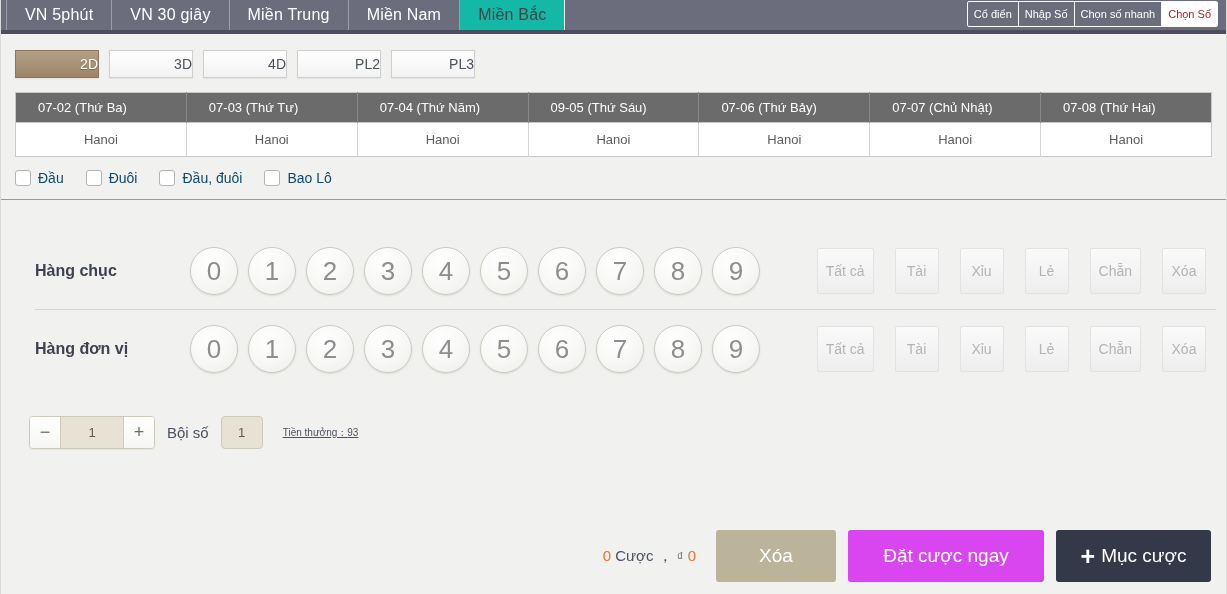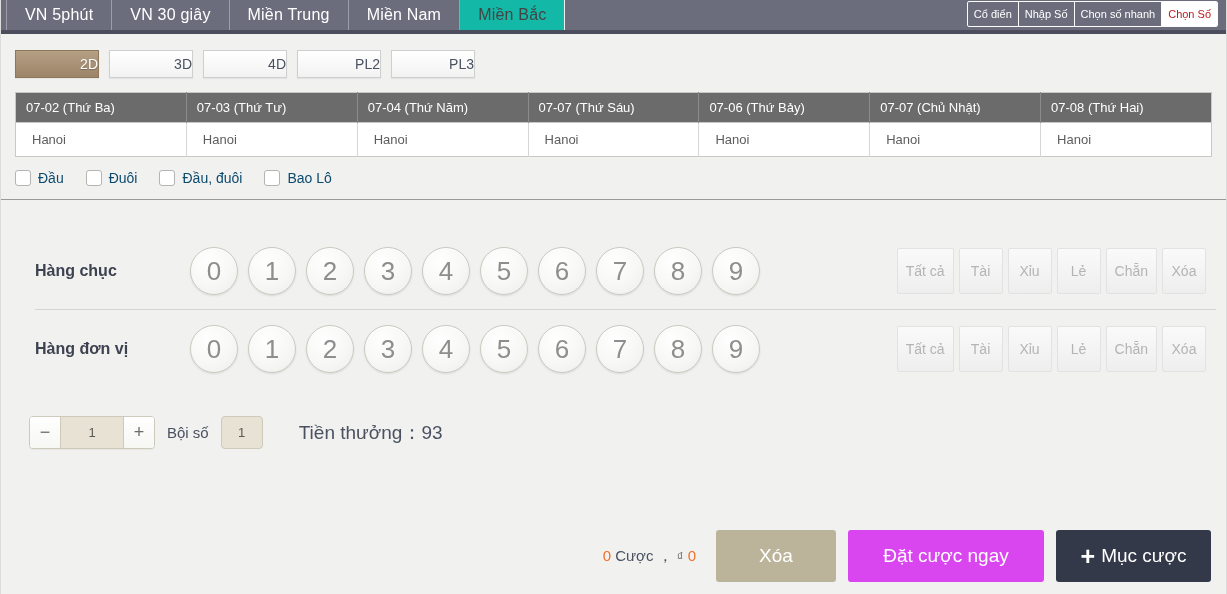--- a/index.html
+++ b/index.html
@@ -96,32 +96,33 @@
     border-collapse: collapse;
     width: calc(100% - 28px);
     table-layout: fixed;
   }
   .sched th {
     background: #6b6b6b;
     color: #ffffff;
     font-size: 13px;
     font-weight: normal;
     text-align: left;
-    padding: 7px 10px;
+    padding: 7px 22px;
     border-right: 1px solid #8a8a8a;
     white-space: nowrap;
   }
   .sched th:last-child { border-right: none; }
   .sched td {
     background: #ffffff;
     color: #5d5d5d;
     font-size: 13px;
     padding: 9px 16px;
     border-right: 1px solid #d5d5d5;
     border-top: 1px solid #c8c8c8;
+    text-align: center;
   }
   .sched td:last-child { border-right: none; }
 
   
   .cbrow {
     display: flex;
     align-items: center;
     gap: 22px;
     padding: 13px 0 13px 14px;
     border-bottom: 1px solid #9a9a9a;
@@ -169,21 +170,21 @@
     box-shadow: 0 1px 2px rgba(0,0,0,.10), inset 0 1px 0 #ffffff;
     display: flex; align-items: center; justify-content: center;
     font-size: 26px;
     color: #8e8e8e;
     cursor: pointer;
   }
   .quick {
     position: absolute;
     right: 20px;
     display: flex;
-    gap: 5px;
+    gap: 21px;
   }
   .q-btn {
     min-width: 44px;
     height: 46px;
     padding: 0 8px;
     display: flex; align-items: center; justify-content: center;
     font-size: 14px;
     color: #b4b4b4;
     background: linear-gradient(to bottom, #fafafa 0%, #eeeeee 100%);
     border: 1px solid #e2e2e2;
@@ -231,24 +232,25 @@
     width: 42px; height: 33px;
     background: #e7e2d4;
     border: 1px solid #cdc9bb;
     border-radius: 4px;
     display: flex; align-items: center; justify-content: center;
     font-size: 13px;
     color: #5a5a52;
     cursor: pointer;
   }
   .prize {
-    font-size: 19px;
+    font-size: 10px;
     color: #4a5160;
-    margin-left: 24px;
-    white-space: nowrap;
+    margin-left: 8px;
+    white-space: nowrap;
+    text-decoration: underline;
   }
 
   
   .footer {
     position: absolute;
     right: 15px;
     bottom: 12px;
     display: flex;
     align-items: center;
     gap: 12px;
@@ -332,21 +334,21 @@
         <span>PL3</span>
       </div>
   </div>
 
   <table class="sched">
     <tbody>
         <tr>
       <th>07-02 (Thứ Ba)</th>
       <th>07-03 (Thứ Tư)</th>
       <th>07-04 (Thứ Năm)</th>
-      <th>07-07 (Thứ Sáu)</th>
+      <th>09-05 (Thứ Sáu)</th>
       <th>07-06 (Thứ Bảy)</th>
       <th>07-07 (Chủ Nhật)</th>
       <th>07-08 (Thứ Hai)</th>
     </tr>
     <tr>
       <td>Hanoi</td>
       <td>Hanoi</td>
       <td>Hanoi</td>
       <td>Hanoi</td>
       <td>Hanoi</td>

